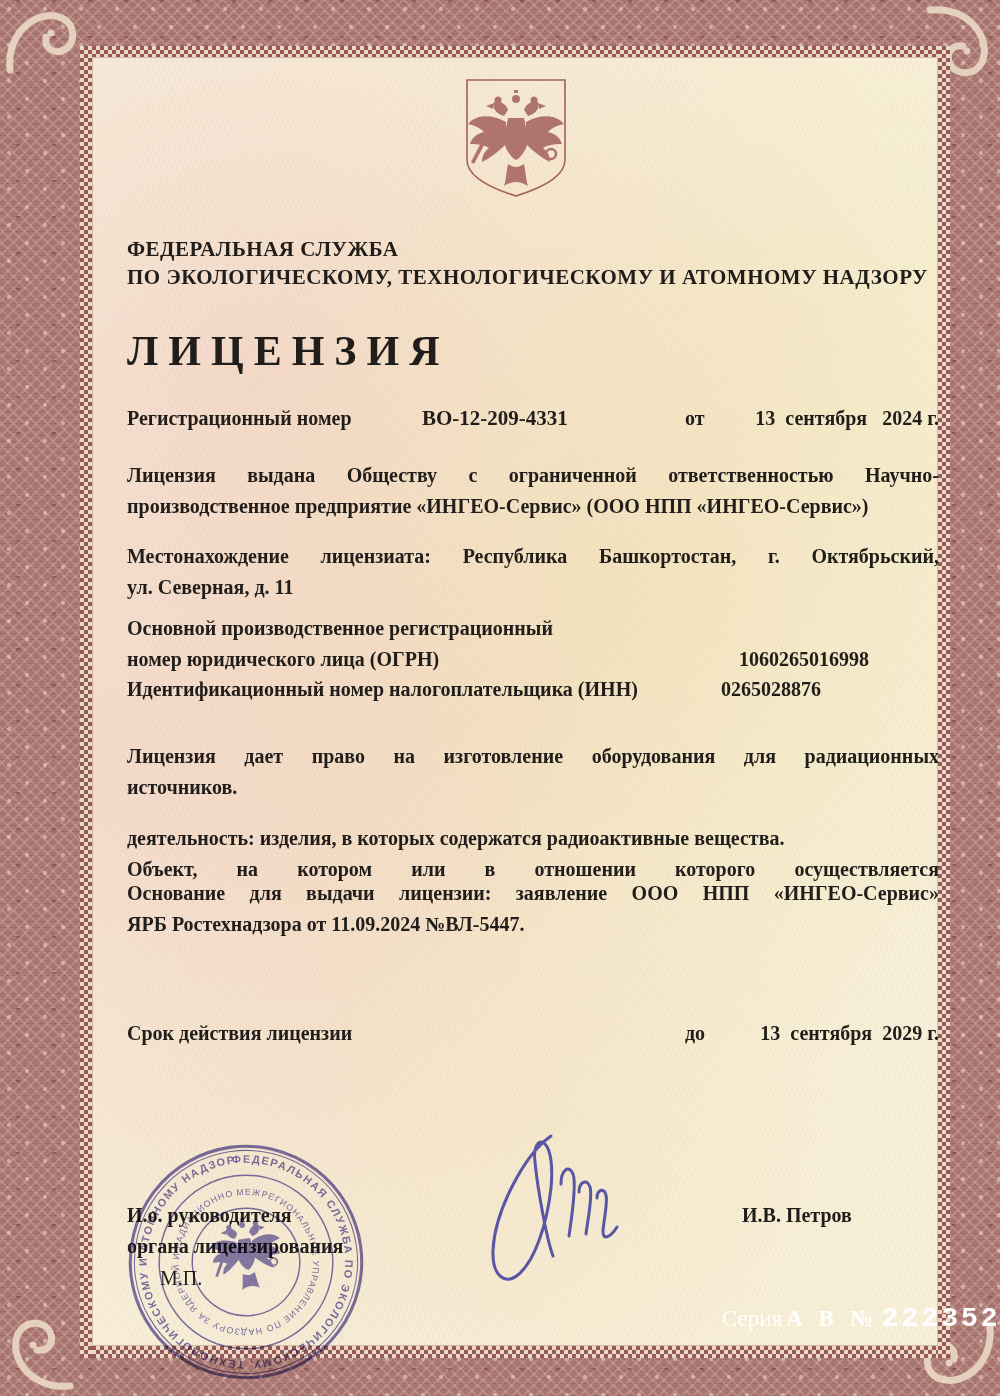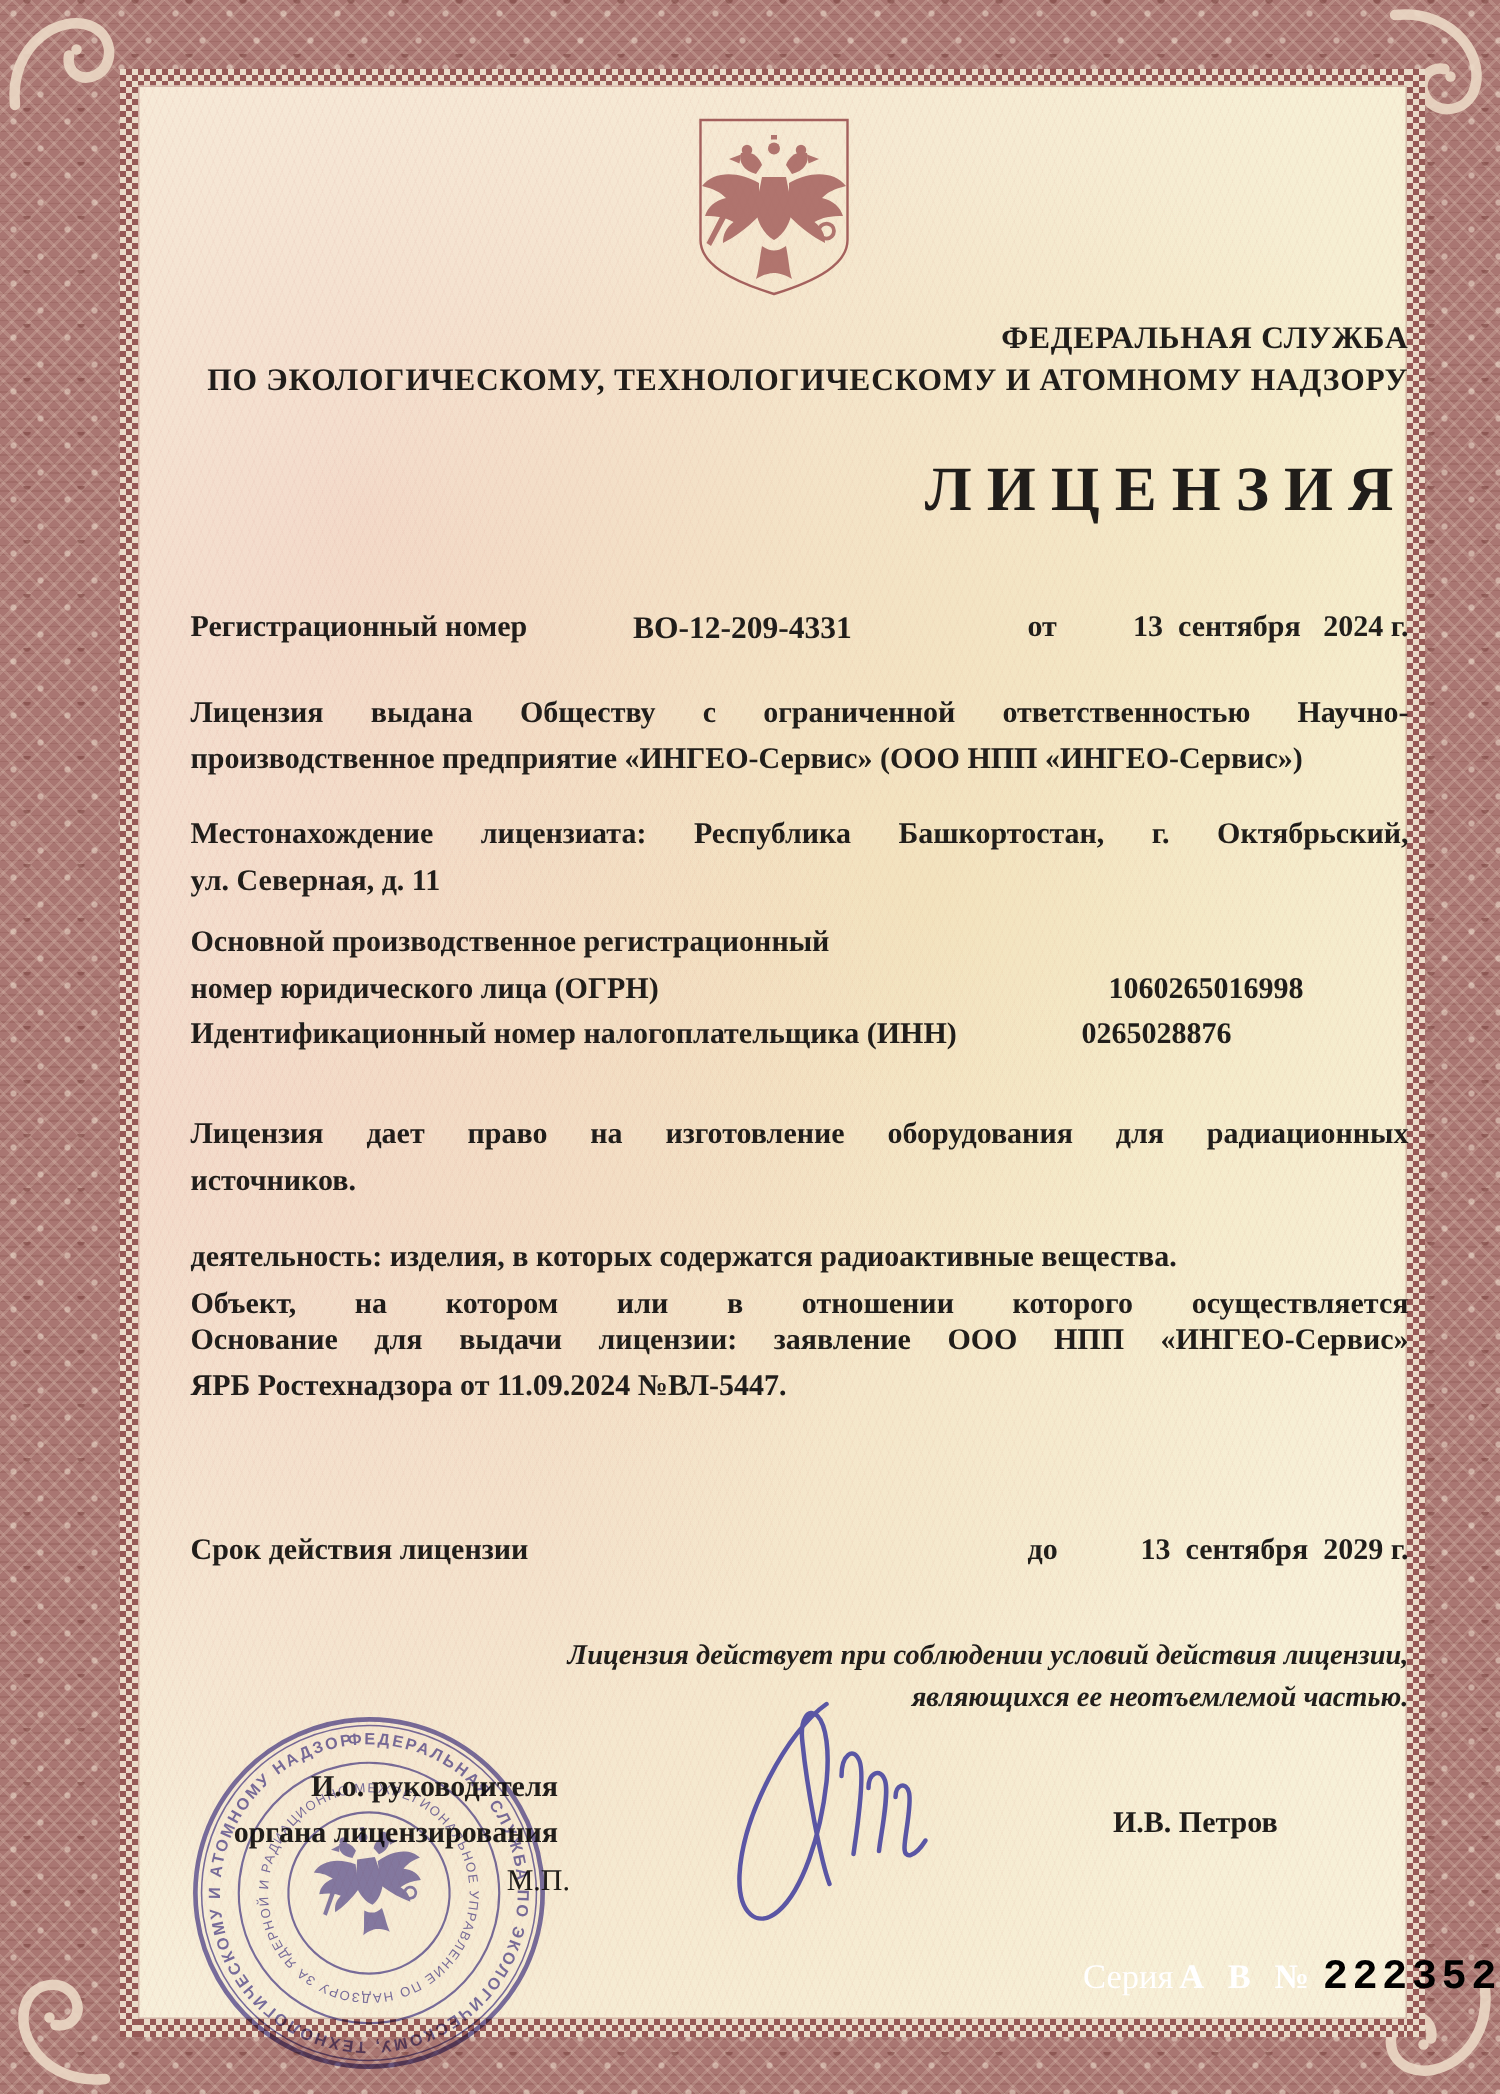--- a/index.html
+++ b/index.html
@@ -46,26 +46,26 @@
       repeating-linear-gradient(112deg, rgba(205,120,120,.05) 0 1px, transparent 1px 5px),
       repeating-linear-gradient(68deg, rgba(205,120,120,.045) 0 1px, transparent 1px 5px);
     box-shadow:inset 0 0 0 1px rgba(150,90,85,.35);
   }
   
   .content{position:absolute;inset:0;color:#201d1a;}
   .abs{position:absolute;}
   .col{left:127px;width:812px;}
   .body-line{font-size:20px;line-height:30.5px;font-weight:700;}
   .jline{text-align:justify;text-align-last:justify;}
-  .center{text-align:right;}
+  .center{text-align:left;margin-top:24px;}
   .pre{white-space:pre;}
   .hdr{font-size:21px;font-weight:700;letter-spacing:.5px;line-height:27px;}
   .title{font-size:42px;font-weight:700;letter-spacing:10px;}
   .italic{font-style:italic;font-weight:700;font-size:19px;line-height:27.5px;}
-  .series-num{font-family:"Liberation Mono","DejaVu Sans Mono",monospace;font-weight:700;font-size:28px;letter-spacing:3px;color:#000000;}
+  .series-num{font-family:"Liberation Mono","DejaVu Sans Mono",monospace;font-weight:700;font-size:28px;letter-spacing:3px;color:#ffffff;}
   .series-letters{font-weight:700;font-size:23px;letter-spacing:5px;color:#ffffff;}
   .series-label{font-size:23px;color:#ffffff;}
   .stamp{mix-blend-mode:multiply;opacity:.82;transform:rotate(-8deg);}
 </style>
 </head>
 <body>
 
 <svg width="0" height="0" style="position:absolute" aria-hidden="true">
   <defs>
     <g id="eagle" fill="currentColor" stroke="none">
@@ -166,24 +166,20 @@
     <div class="body-line jline">Основание для выдачи лицензии: заявление ООО НПП «ИНГЕО-Сервис»</div>
     <div class="body-line">ЯРБ Ростехнадзора от 11.09.2024 №ВЛ-5447.</div>
   </div>
 
   <div class="abs col" style="top:1018px;height:30px">
     <span class="abs body-line" style="left:0">Срок действия лицензии</span>
     <span class="abs body-line" style="left:558px">до</span>
     <span class="abs body-line pre" style="right:0">13  сентября  2029 г.</span>
   </div>
 
-  <div class="abs col center" style="top:1090px">
-    <div class="italic">Лицензия действует при соблюдении условий действия лицензии,</div>
-    <div class="italic">являющихся ее неотъемлемой частью.</div>
-  </div>
 
   <div class="abs center" style="left:127px;top:1176px;width:245px">
     <div class="body-line">И.о. руководителя</div>
     <div class="body-line">органа лицензирования</div>
   </div>
   <div class="abs center" style="left:160px;top:1243px;width:220px;font-size:20px">М.П.</div>
 
   <svg class="abs" style="left:455px;top:1126px" width="210" height="175" viewBox="0 0 210 175">
     <g fill="none" stroke="#4a46a0" stroke-width="3" stroke-linecap="round" opacity="0.9">
       <path d="M96,10 C70,28 40,84 38,124 C37,150 50,160 64,148 C80,134 92,98 96,62 C98,42 96,24 90,18 C84,12 78,20 80,36 C83,66 92,114 98,130"></path>

